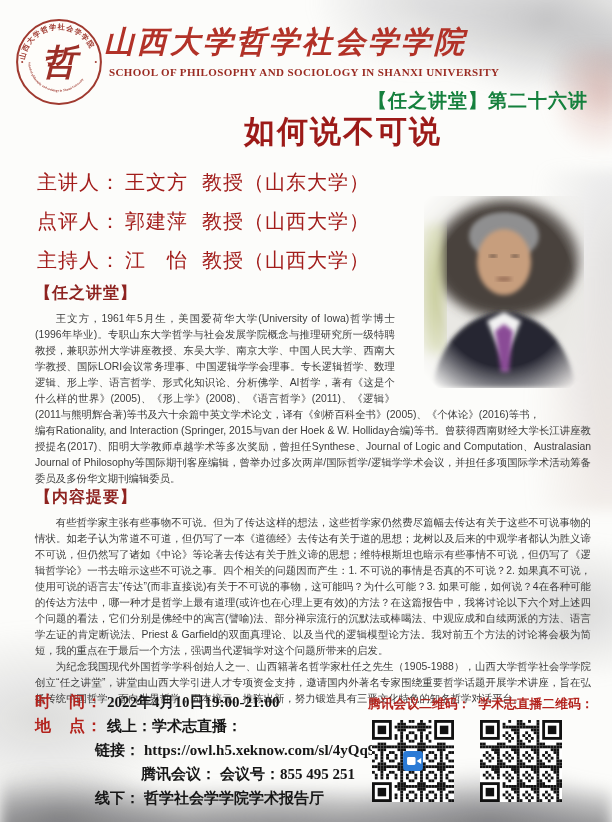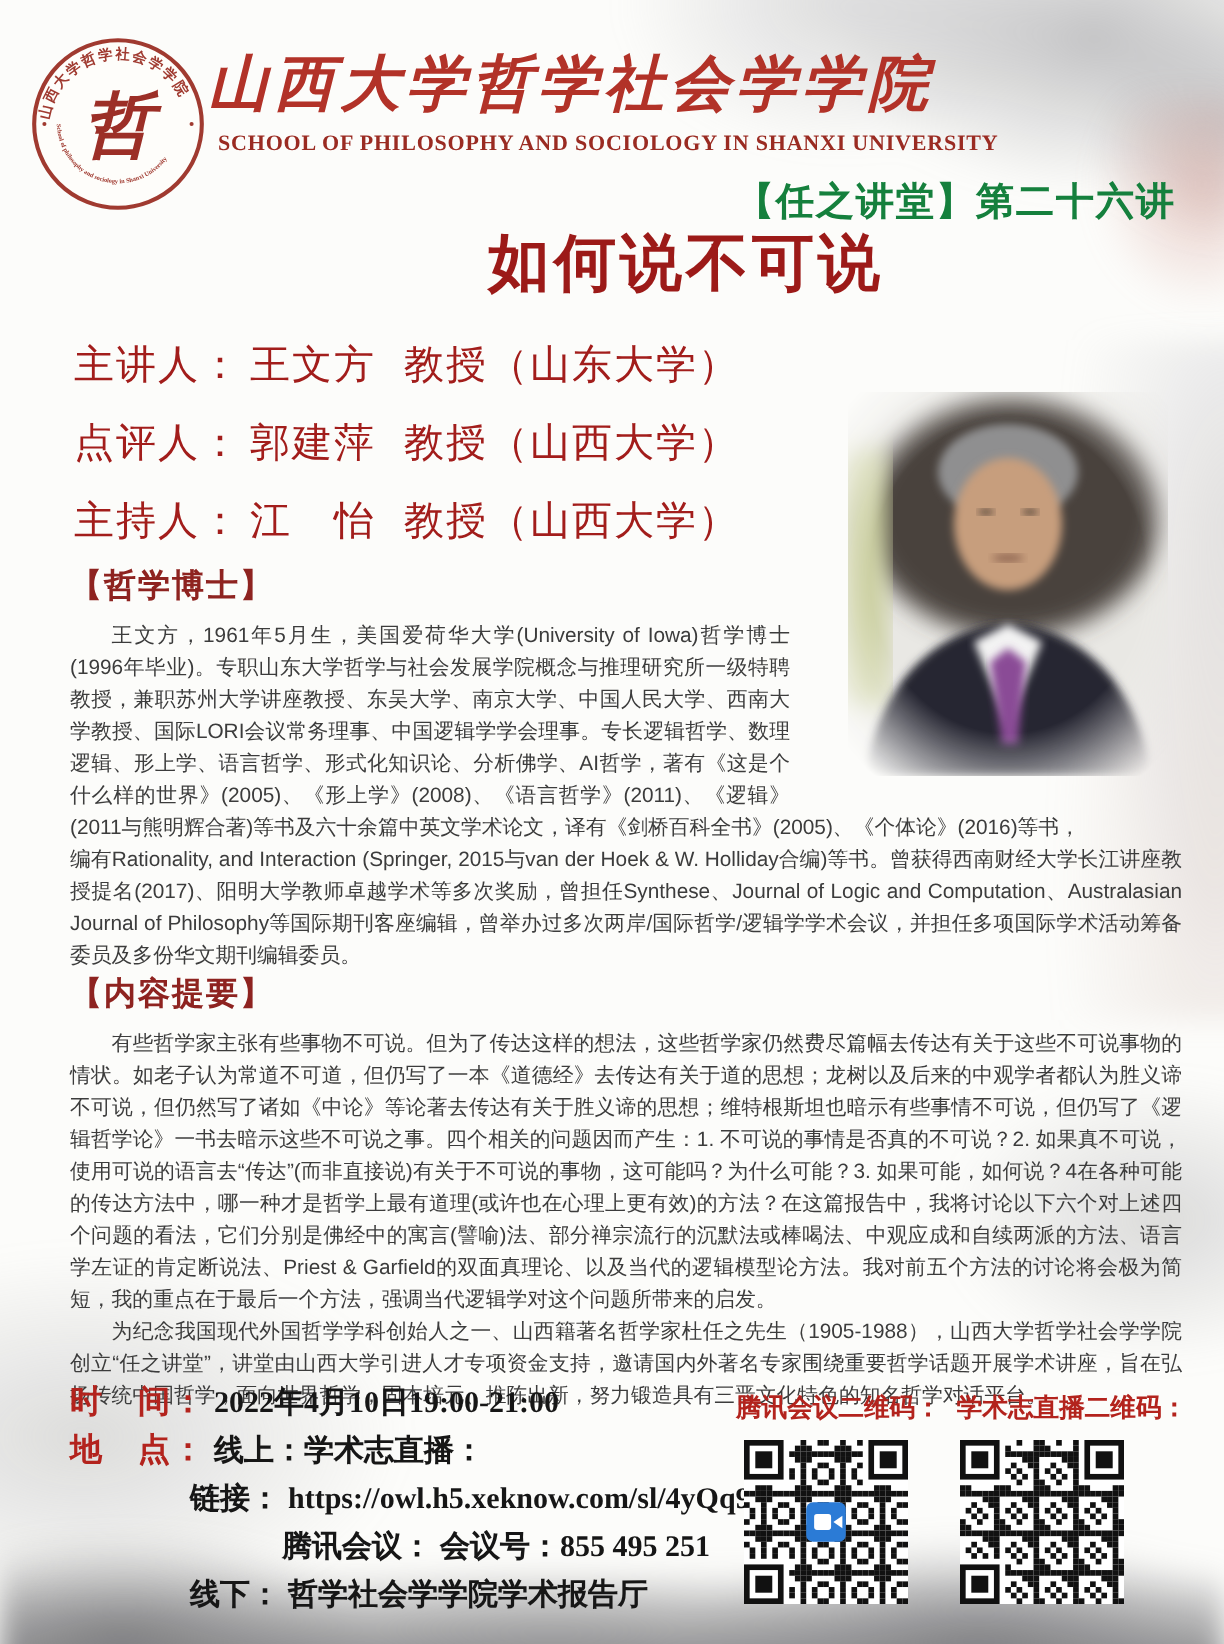--- a/index.html
+++ b/index.html
@@ -145,21 +145,21 @@
     <ellipse cx="80" cy="66" rx="27" ry="33" fill="#c79e7d" filter="url(#b2)"></ellipse>
     <ellipse cx="69" cy="60" rx="4" ry="1.6" fill="#4a3a30" filter="url(#b2)"></ellipse>
     <ellipse cx="91" cy="60" rx="4" ry="1.6" fill="#4a3a30" filter="url(#b2)"></ellipse>
     <ellipse cx="80" cy="83" rx="8" ry="2" fill="#8d6450" filter="url(#b2)"></ellipse>
     <path d="M8,192 C18,132 58,116 80,116 C102,116 142,132 152,192 Z" fill="#262833" filter="url(#b2)"></path>
     <polygon points="80,116 63,125 80,166 97,125" fill="#f3f3f3" filter="url(#b2)"></polygon>
     <polygon points="80,128 71,135 77,176 85,176 89,135" fill="#8a4b96" filter="url(#b2)"></polygon>
   </svg>
 
   <div class="content">
-    <div class="sec-head">【哲学博士】</div>
+    <div class="sec-head">【任之讲堂】</div>
     <p class="body indent"><span class="bio-spacer"></span><span>王文方，1961年5月生，美国爱荷华大学(University of Iowa)哲学博士(1996年毕业)。专职山东大学哲学与社会发展学院概念与推理研究所一级特聘教授，兼职苏州大学讲座教授、东吴大学、南京大学、中国人民大学、西南大学教授、国际LORI会议常务理事、中国逻辑学学会理事。专长逻辑哲学、数理逻辑、形上学、语言哲学、形式化知识论、分析佛学、AI哲学，著有《这是个什么样的世界》(2005)、《形上学》(2008)、《语言哲学》(2011)、《逻辑》(2011与熊明辉合著)等书及六十余篇中英文学术论文，译有《剑桥百科全书》(2005)、《个体论》(2016)等书，</span></p>
     <p class="body">编有Rationality, and Interaction (Springer, 2015与van der Hoek &amp; W. Holliday合编)等书。曾获得西南财经大学长江讲座教授提名(2017)、阳明大学教师卓越学术等多次奖励，曾担任Synthese、Journal of Logic and Computation、Australasian Journal of Philosophy等国际期刊客座编辑，曾举办过多次两岸/国际哲学/逻辑学学术会议，并担任多项国际学术活动筹备委员及多份华文期刊编辑委员。</p>
 
     <div class="sec-head gap1">【内容提要】</div>
     <p class="body indent">有些哲学家主张有些事物不可说。但为了传达这样的想法，这些哲学家仍然费尽篇幅去传达有关于这些不可说事物的情状。如老子认为常道不可道，但仍写了一本《道德经》去传达有关于道的思想；龙树以及后来的中观学者都认为胜义谛不可说，但仍然写了诸如《中论》等论著去传达有关于胜义谛的思想；维特根斯坦也暗示有些事情不可说，但仍写了《逻辑哲学论》一书去暗示这些不可说之事。四个相关的问题因而产生：1. 不可说的事情是否真的不可说？2. 如果真不可说，使用可说的语言去“传达”(而非直接说)有关于不可说的事物，这可能吗？为什么可能？3. 如果可能，如何说？4在各种可能的传达方法中，哪一种才是哲学上最有道理(或许也在心理上更有效)的方法？在这篇报告中，我将讨论以下六个对上述四个问题的看法，它们分别是佛经中的寓言(譬喻)法、部分禅宗流行的沉默法或棒喝法、中观应成和自续两派的方法、语言学左证的肯定断说法、Priest &amp; Garfield的双面真理论、以及当代的逻辑模型论方法。我对前五个方法的讨论将会极为简短，我的重点在于最后一个方法，强调当代逻辑学对这个问题所带来的启发。</p>
 
     <p class="body indent">为纪念我国现代外国哲学学科创始人之一、山西籍著名哲学家杜任之先生（1905-1988），山西大学哲学社会学学院创立“任之讲堂”，讲堂由山西大学引进人才专项资金支持，邀请国内外著名专家围绕重要哲学话题开展学术讲座，旨在弘扬传统中国哲学，面向世界哲学，固本培元、推陈出新，努力锻造具有三晋文化特色的知名哲学对话平台。</p>
   </div>
 
   <div class="info">

